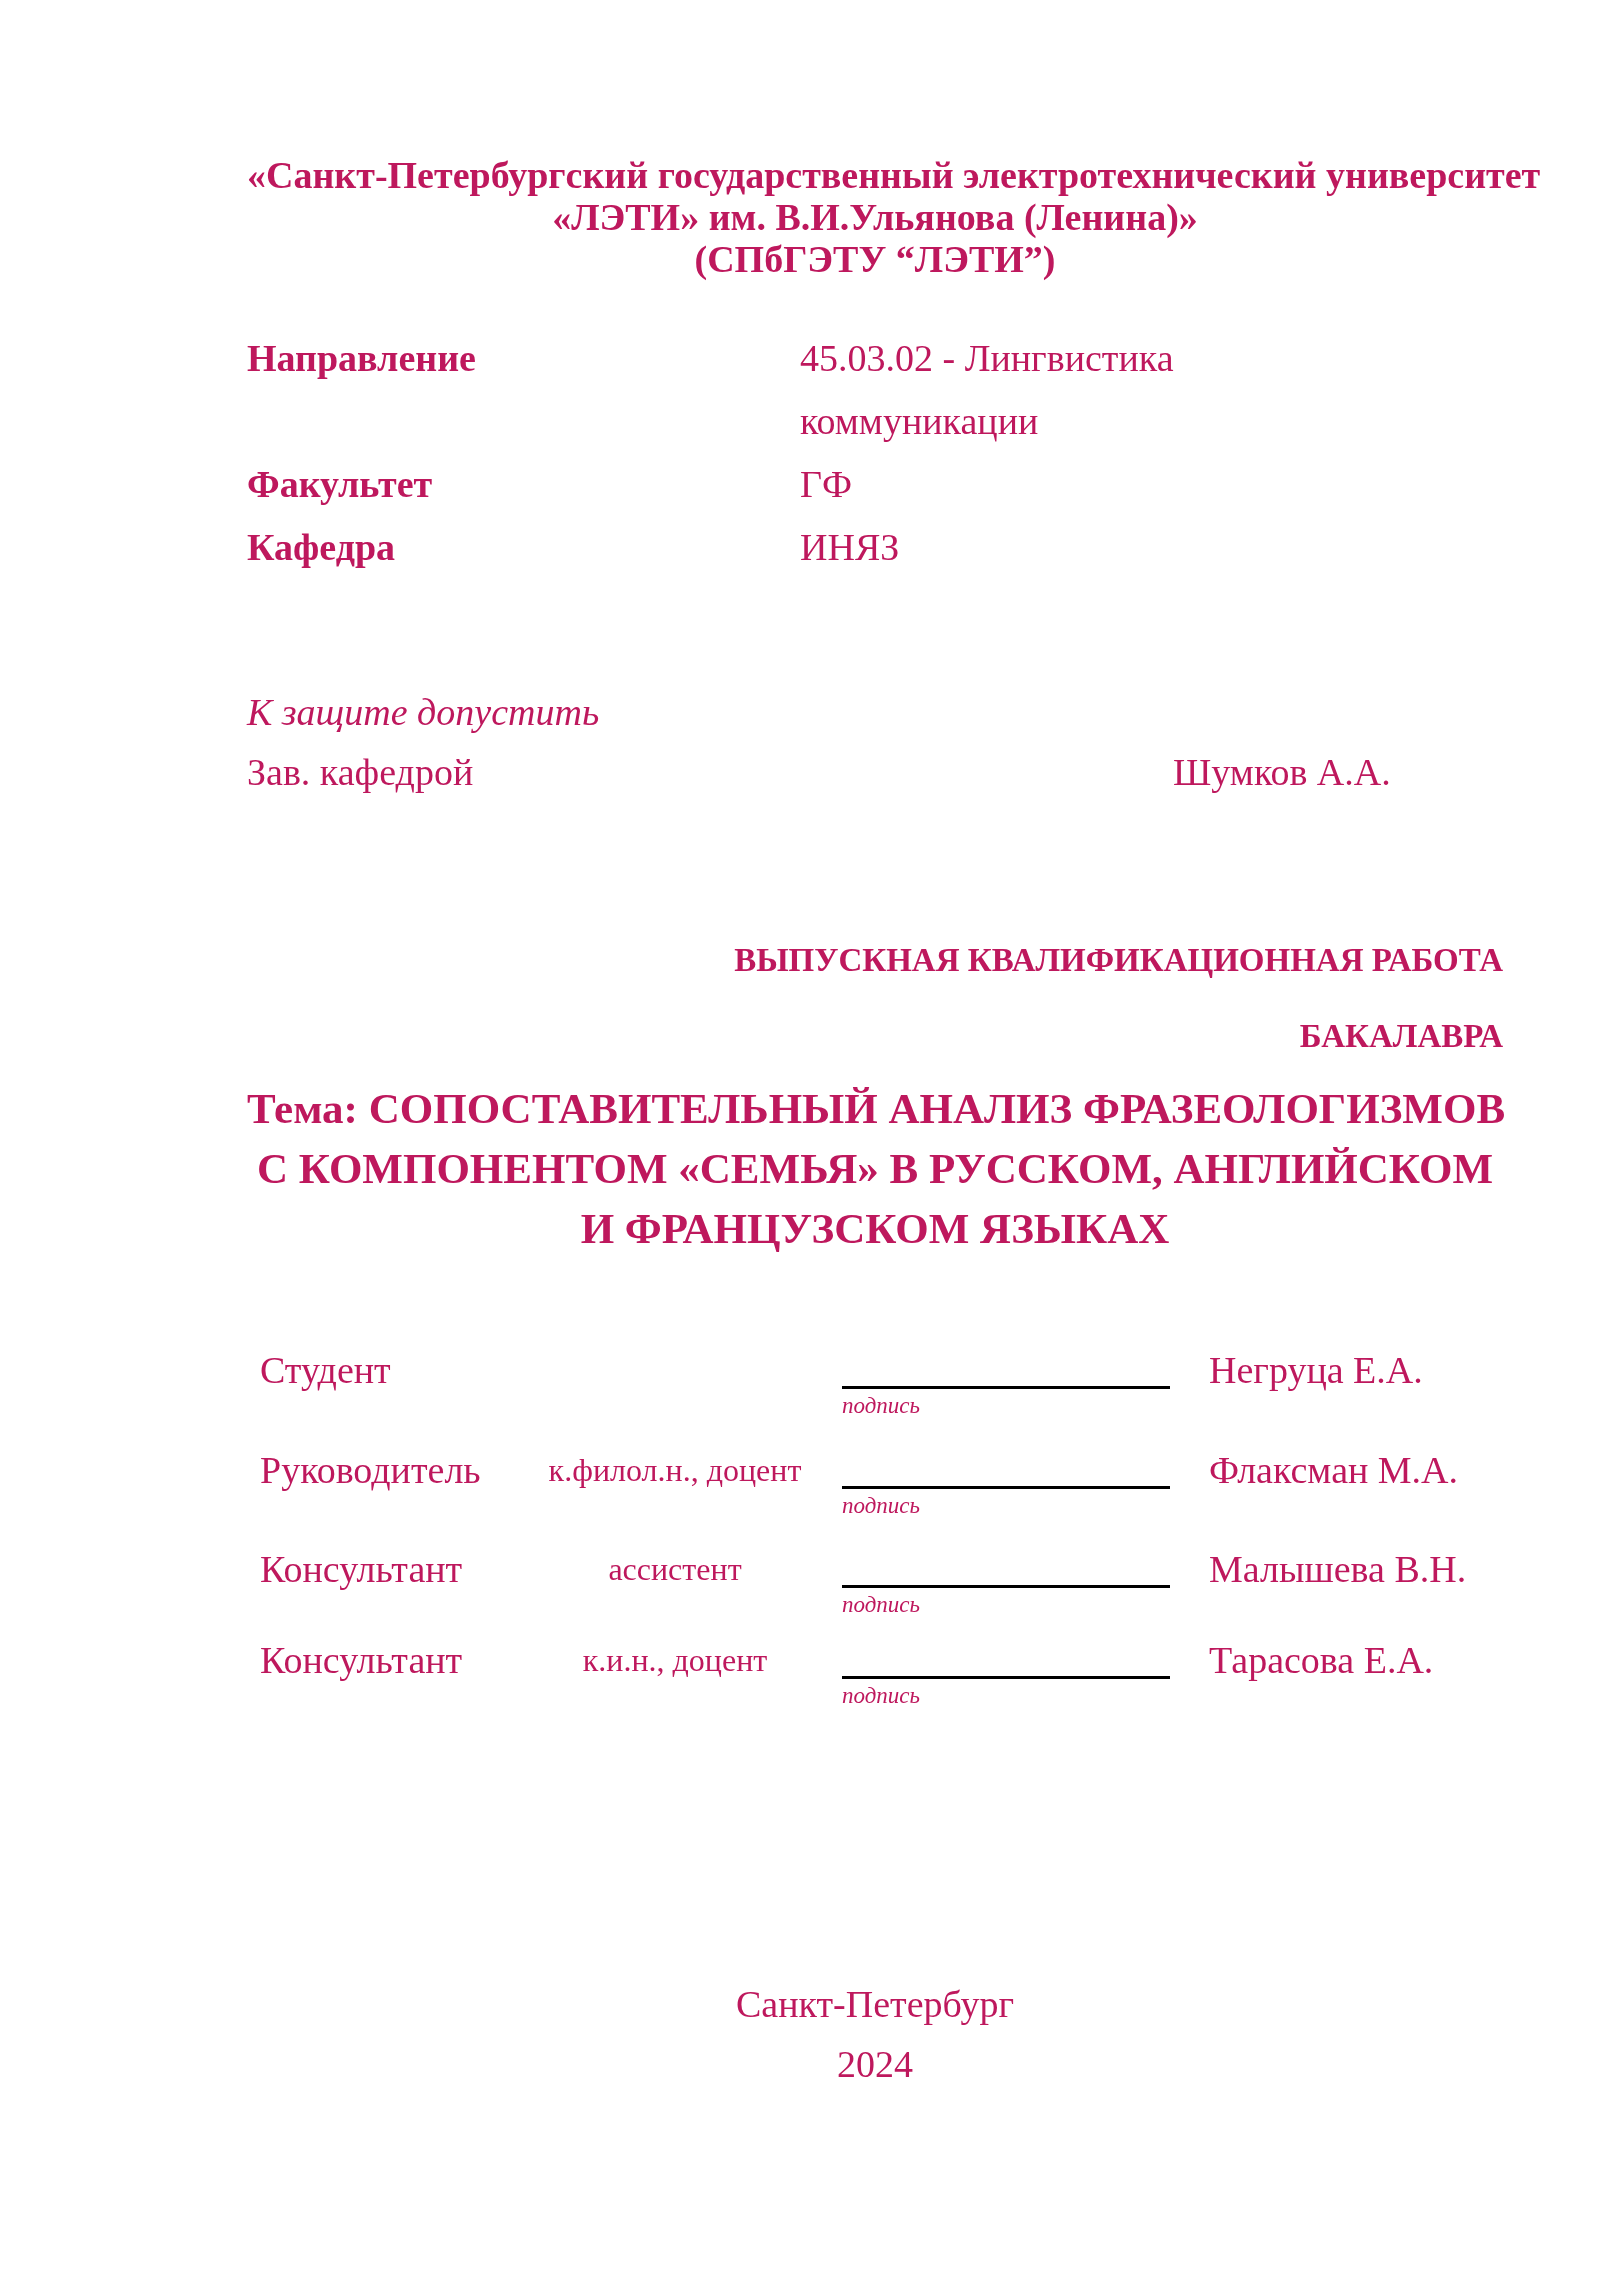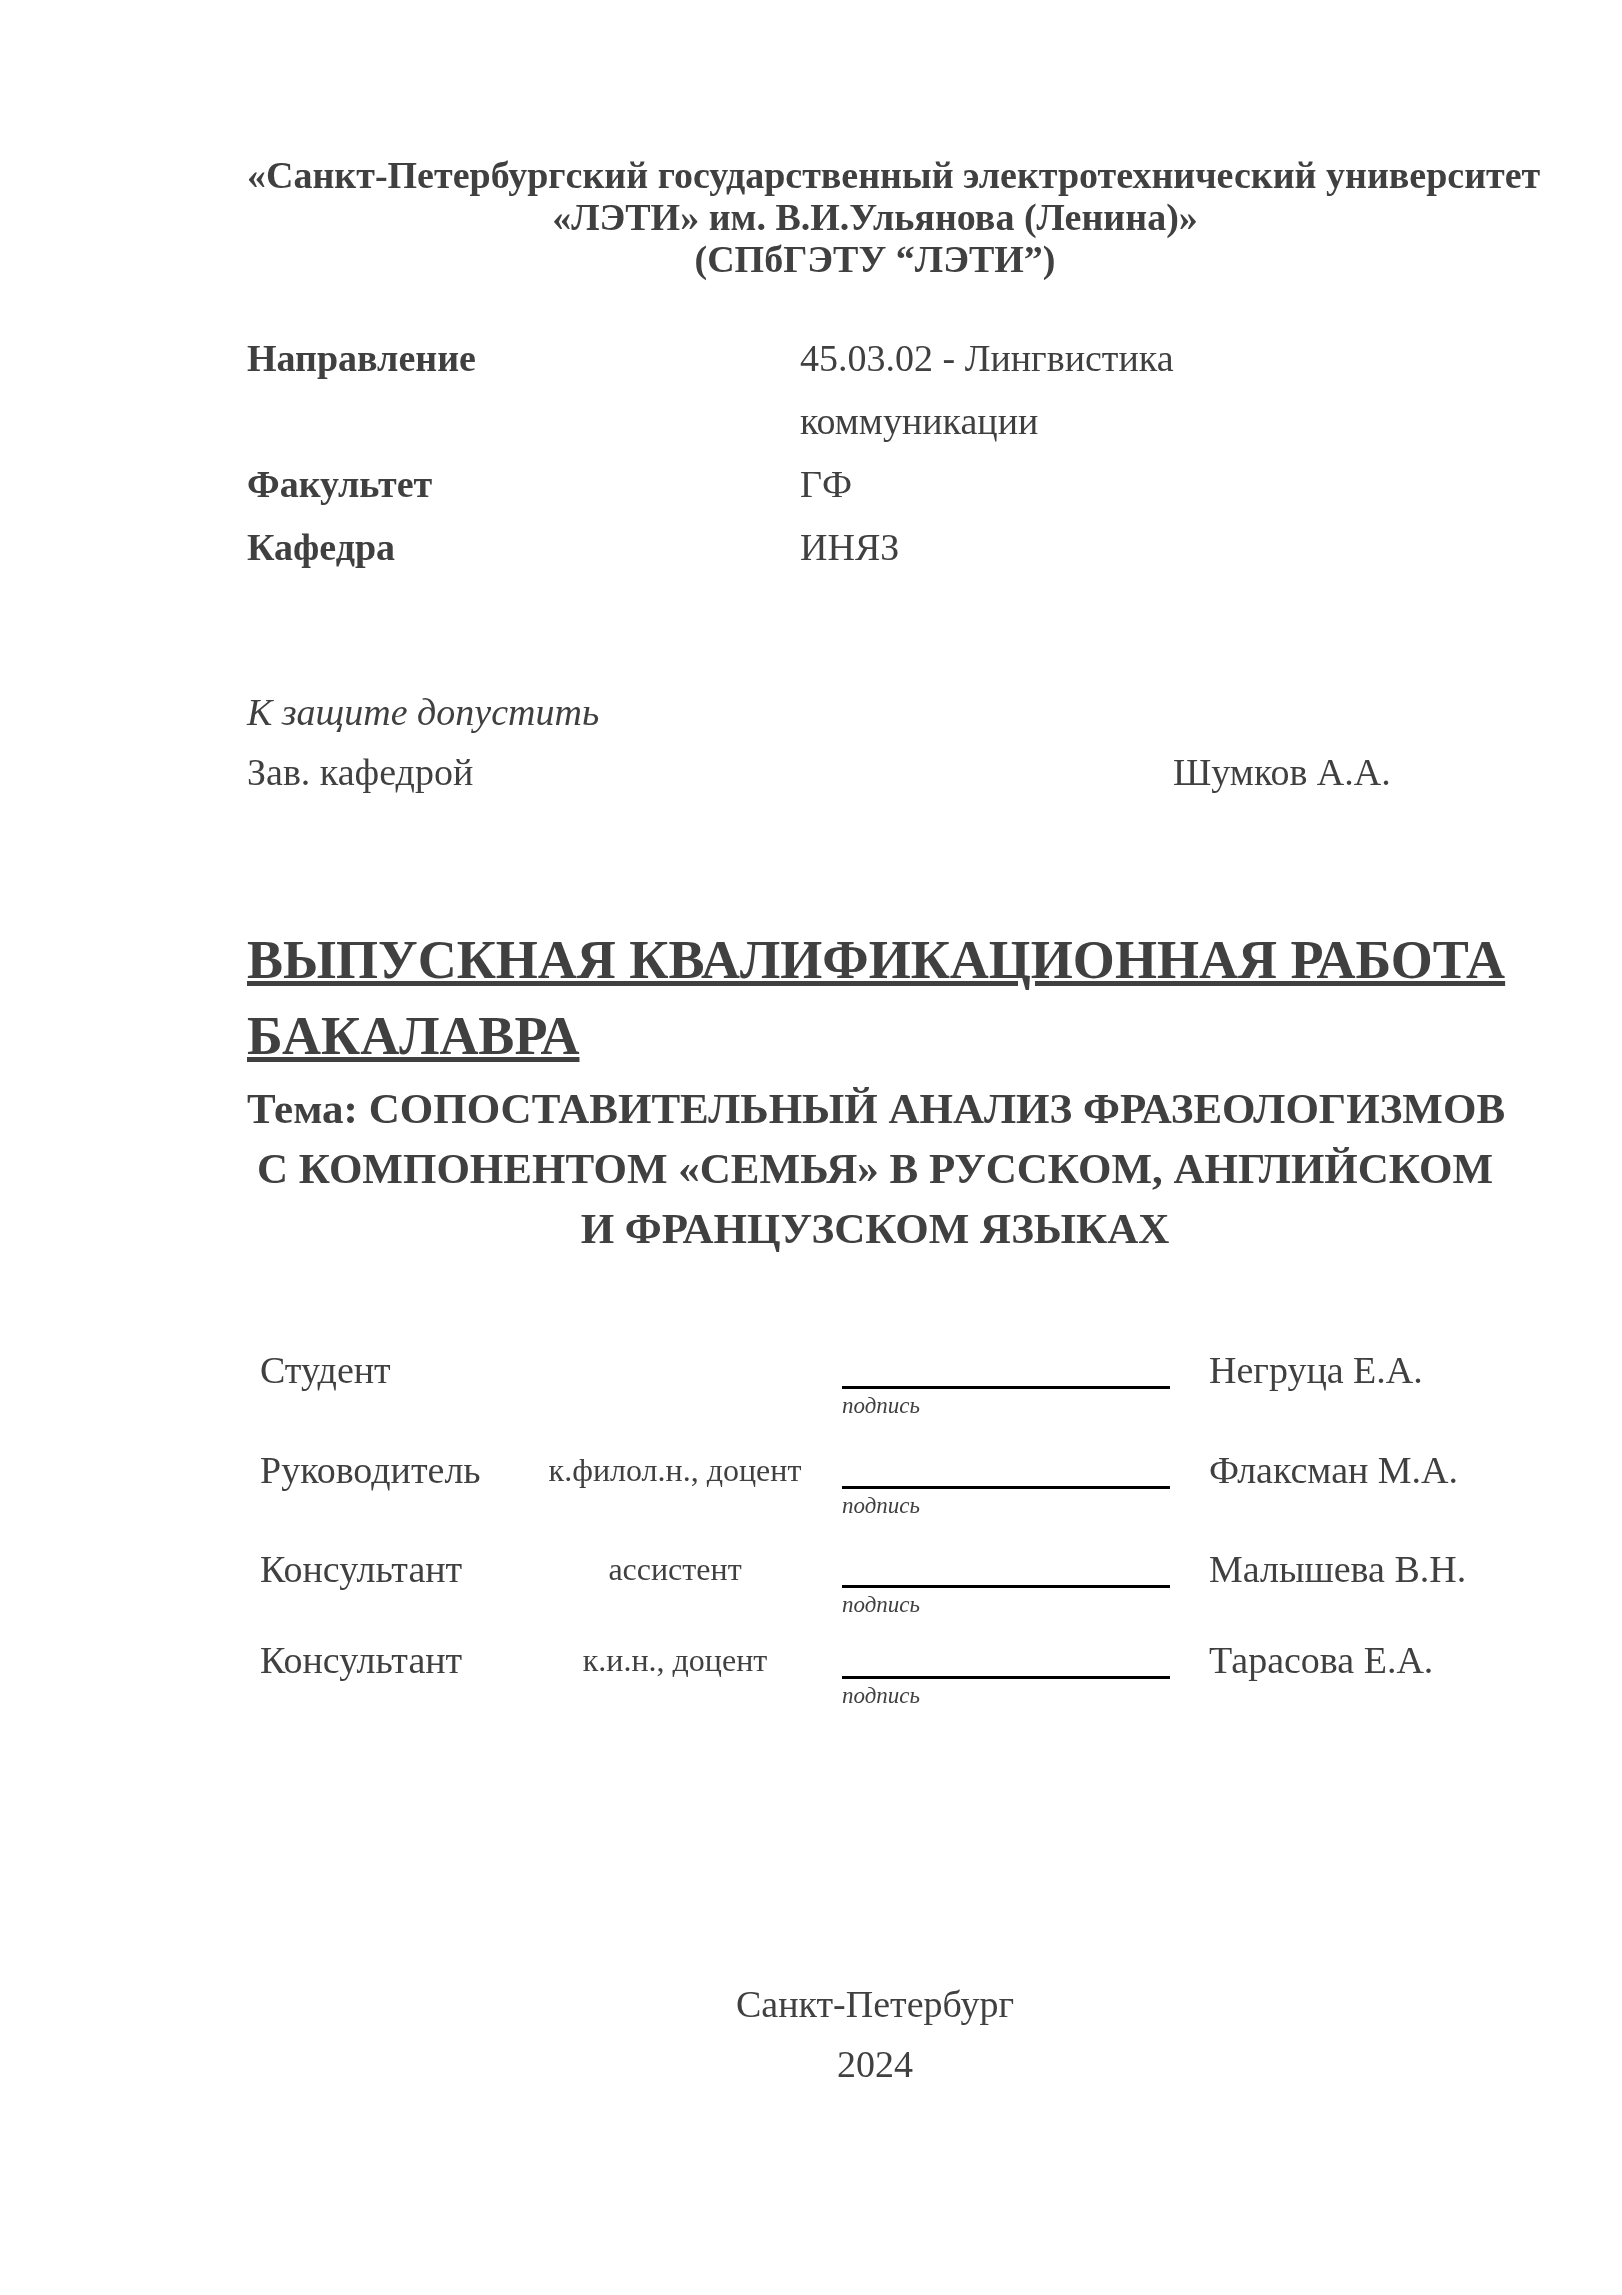--- a/index.html
+++ b/index.html
@@ -5,21 +5,21 @@
   html, body {
     margin: 0;
     padding: 0;
     background: #ffffff;
   }
   .page {
     position: relative;
     width: 1623px;
     height: 2295px;
     background: #ffffff;
-    color: #404040;
+    color: #be185d;
     font-family: "Liberation Serif", "DejaVu Serif", serif;
     overflow: hidden;
   }
   .abs { position: absolute; }
 
   
   .uni-header {
     left: 247px;
     top: 154px;
     width: 1256px;
@@ -72,26 +72,25 @@
     left: 926px;
     top: 0;
     white-space: nowrap;
   }
 
   
   .title-main {
     left: 247px;
     top: 922px;
     width: 1256px;
-    text-align: left;
-    font-weight: bold;
-    font-size: 54px;
+    text-align: right;
+    font-weight: bold;
+    font-size: 33px;
     line-height: 76px;
     white-space: nowrap;
-    text-decoration: underline;
   }
   .title-theme {
     left: 247px;
     top: 1079px;
     width: 1256px;
     text-align: center;
     font-weight: bold;
     font-size: 43px;
     line-height: 60px;
     white-space: nowrap;

